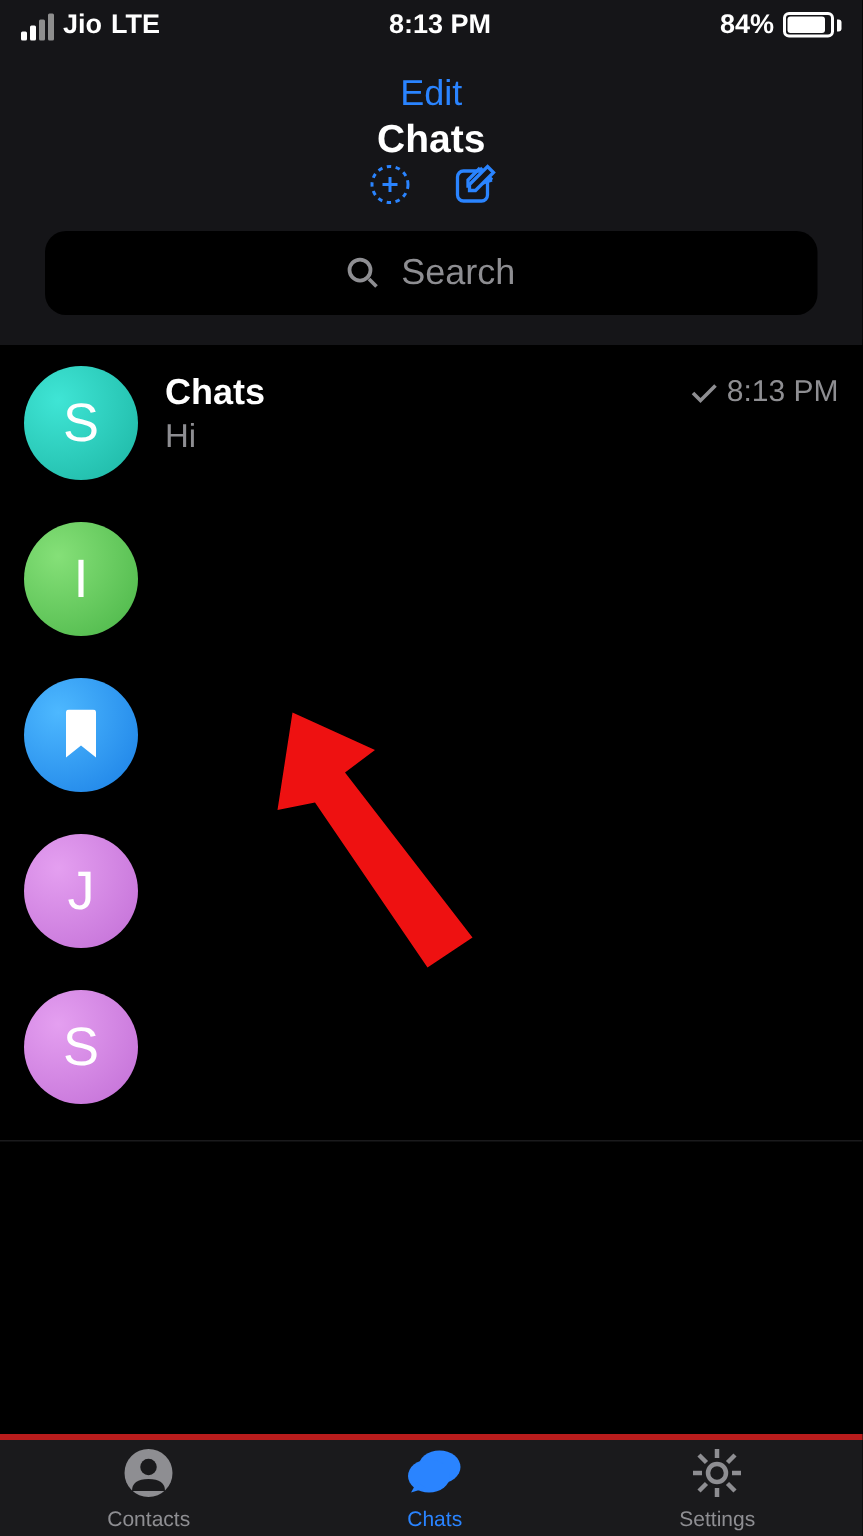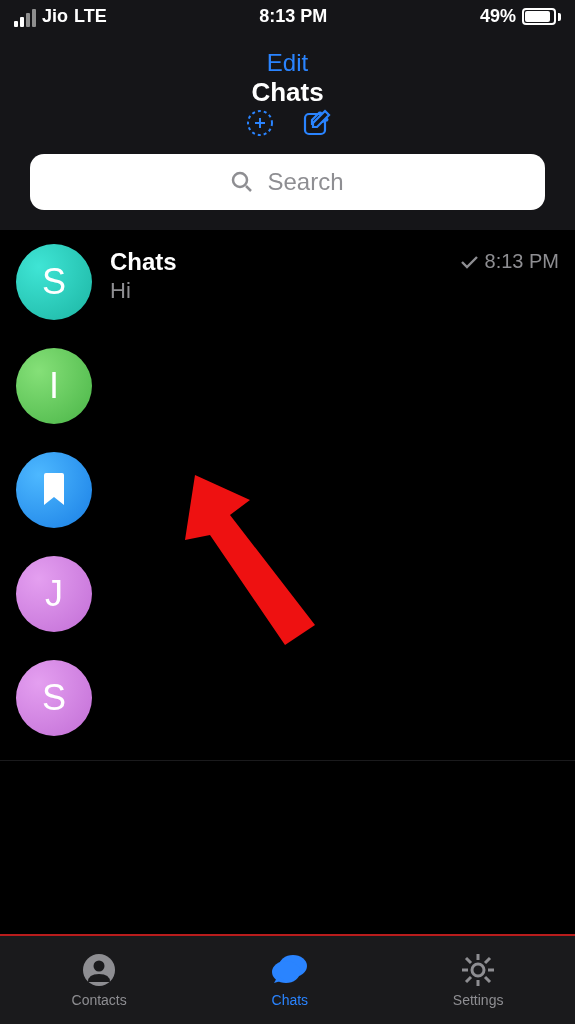--- a/index.html
+++ b/index.html
@@ -12,34 +12,34 @@
   .battery { display: inline-flex; align-items: center; }
   .battery-body { width: 34px; height: 17px; border: 2px solid #fff; border-radius: 4px; position: relative; }
   .battery-fill { position: absolute; left: 1px; top: 1px; bottom: 1px; background: #fff; border-radius: 2px; }
   .battery-tip { width: 3px; height: 8px; background: #fff; border-radius: 0 2px 2px 0; margin-left: 2px; }
   .nav-bar { display: flex; align-items: center; justify-content: space-between; padding: 20px 18px 16px 18px; }
   .nav-title { font-size: 26px; font-weight: 700; }
   .nav-left { color: #2a84ff; font-size: 24px; }
   .nav-right { display: flex; gap: 26px; color: #2a84ff; }
   .icon-btn svg { display: block; }
   .search-wrap { padding: 0 20px 16px 20px; background: #151518; border-radius: 0; }
-  .search-field { background: #ffffff; border-radius: 14px; height: 56px; display: flex; align-items: center; justify-content: center; gap: 14px; color: #8e8e92; font-size: 24px; margin: 0 10px; }
+  .search-field { background: #000000; border-radius: 14px; height: 56px; display: flex; align-items: center; justify-content: center; gap: 14px; color: #8e8e92; font-size: 24px; margin: 0 10px; }
   .chats-area { background: #000; }
   .chat-row { display: flex; align-items: flex-start; padding: 12px 16px; gap: 18px; position: relative; }
   .avatar { width: 76px; height: 76px; border-radius: 50%; display: flex; align-items: center; justify-content: center; font-size: 36px; font-weight: 500; color: #fff; flex-shrink: 0; }
   .av-teal { background: radial-gradient(circle at 30% 30%, #3fe5d5, #1cb5a3); }
   .av-green { background: radial-gradient(circle at 30% 30%, #85e078, #4ab547); }
   .av-blue { background: radial-gradient(circle at 30% 30%, #4db8ff, #1a7fe5); }
   .av-pink { background: radial-gradient(circle at 30% 30%, #e49ff0, #c26ed6); }
   .chat-body { flex: 1; min-width: 0; padding-top: 4px; }
   .chat-name { font-size: 24px; font-weight: 600; color: #fff; }
   .chat-preview { font-size: 22px; color: #8e8e92; margin-top: 2px; }
   .chat-meta { display: flex; align-items: center; gap: 6px; color: #8e8e92; font-size: 20px; padding-top: 6px; }
   .chat-meta svg { display: block; }
-  .tab-bar { position: absolute; bottom: 0; left: 0; right: 0; height: 90px; background: #1a1a1c; display: flex; justify-content: space-around; align-items: center; border-top: 2px solid #b91c1c; }
+  .tab-bar { position: absolute; bottom: 0; left: 0; right: 0; height: 68px; background: #1a1a1c; display: flex; justify-content: space-around; align-items: center; border-top: 4px solid #b91c1c; }
   .tab-item { display: flex; flex-direction: column; align-items: center; gap: 4px; font-size: 14px; color: #8e8e92; }
   .tab-item.active { color: #2a84ff; }
   .tab-item svg { display: block; }
   .red-arrow { position: absolute; left: 175px; top: 235px; pointer-events: none; }
   .top-region { background: #151518; padding-bottom: 4px; }
   .top-region .nav-bar { background: transparent; flex-direction: column; }
   .avatar-list .chat-row { padding: 14px 16px; }
   .divider { height: 1px; background: #1a1a1c; margin-top: 10px; }
 </style>
 </head>
@@ -52,21 +52,21 @@
         <span class="on" style="height:6px"></span>
           <span class="on" style="height:10px"></span>
           <span style="height:14px"></span>
           <span style="height:18px"></span>
       </span>
       <span>Jio</span>
       <span>LTE</span>
     </div>
     <div>8:13 PM</div>
     <div class="status-right">
-      <span>49%</span>
+      <span>84%</span>
       <span class="battery">
         <span class="battery-body">
             <span class="battery-fill" style="width:84%"></span>
           </span>
         <span class="battery-tip"></span>
       </span>
     </div>
   </div>
 
   <div class="nav-bar">

